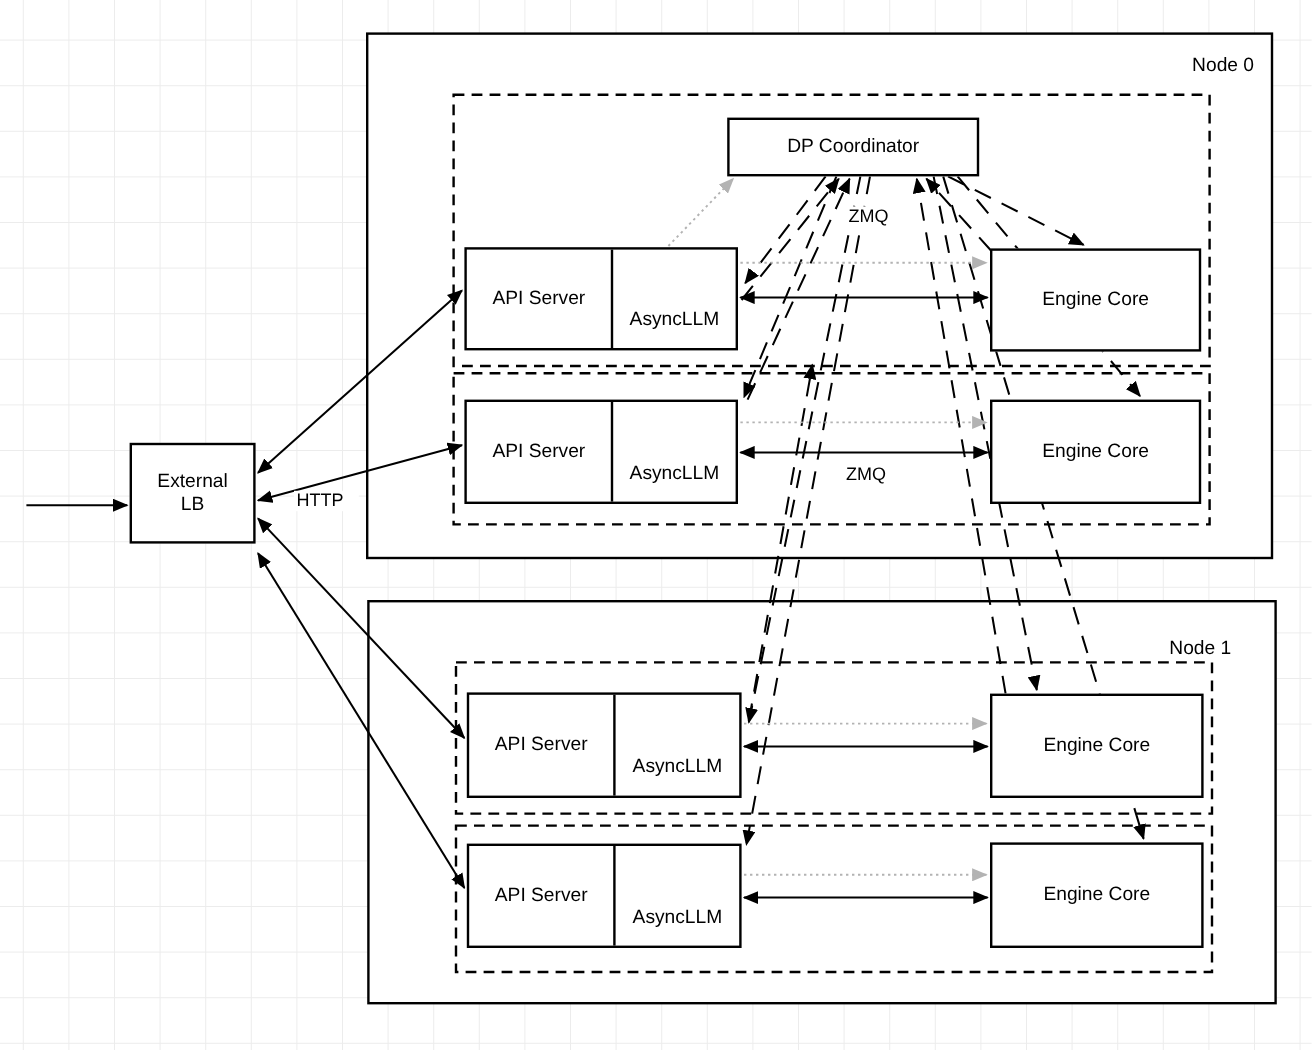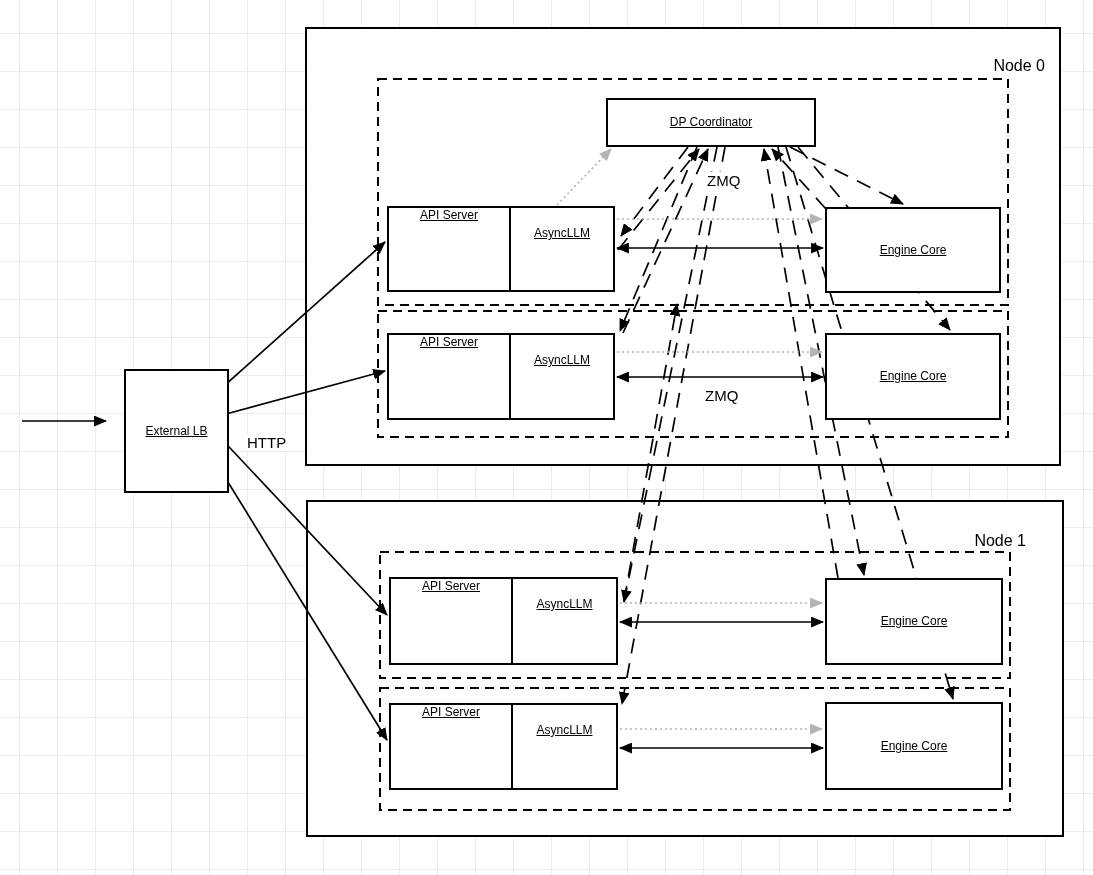--- a/index.html
+++ b/index.html
@@ -15,25 +15,25 @@
       linear-gradient(#ececec 1px, transparent 1px),
       linear-gradient(90deg, #ececec 1px, transparent 1px);
     background-size: 38px 38px, 38px 38px;
     background-position: 19px 33px;
   }
   svg.edges { position: absolute; left: 0; top: 0; z-index: 1; }
   .box {
     position: absolute; z-index: 2; box-sizing: border-box;
     background: #ffffff; border: 2px solid #000;
     display: flex; align-items: center; justify-content: center;
-    font-size: 12px; line-height: 1.2; text-align: center; text-decoration: underline;
+    font-size: 16px; line-height: 1.2; text-align: center;
   }
   .combo { padding: 0; }
   .combo .cell {
-    height: 100%; display: flex; align-items: flex-start; justify-content: center;
+    height: 100%; display: flex; align-items: center; justify-content: center;
     box-sizing: border-box;
   }
   .combo .cell.api { width: 122px; border-right: 2px solid #000; }
   .combo .cell.llm { flex: 1; margin-top: 36px; }
   .float-label {
     position: absolute; z-index: 3; font-size: 16px;
   }
   .edge-label {
     position: absolute; z-index: 3; font-size: 15px;
     background: #ffffff; padding: 0 2px;
@@ -97,24 +97,24 @@
       <path d="M215 417 L385 371" marker-start="url(#ab)" marker-end="url(#ab)"></path>
       <path d="M215 432 L387 615" marker-start="url(#ab)" marker-end="url(#ab)"></path>
       <path d="M215 461 L387 740" marker-start="url(#ab)" marker-end="url(#ab)"></path>
       <path d="M617 248 L823 248" marker-start="url(#ab)" marker-end="url(#ab)"></path>
       <path d="M617 377 L823 377" marker-start="url(#ab)" marker-end="url(#ab)"></path>
       <path d="M620 622 L823 622" marker-start="url(#ab)" marker-end="url(#ab)"></path>
       <path d="M620 748 L823 748" marker-start="url(#ab)" marker-end="url(#ab)"></path>
     </g>
   </svg>
 
-  <div class="float-label node-title" style="left:955px; top:57px;  width:90px;">Node 0</div>
+  <div class="float-label node-title" style="left:955px; top:46px;  width:90px;">Node 0</div>
   <div class="float-label node-title" style="left:938px; top:532px; width:88px;">Node 1</div>
 
-  <div class="box" style="left:124px; top:369px; width:105px; height:124px;">
+  <div class="box" style="left:108px; top:369px; width:105px; height:84px;">
     <span style="width:72px;">External LB</span>
   </div>
 
   <div class="box" style="left:606px; top:98px; width:210px; height:49px;">
     <span>DP Coordinator</span>
   </div>
 
   <div class="box combo" style="left:387px; top:206px; width:228px; height:86px;">
     <div class="cell api">
         <span>API Server</span>
@@ -157,17 +157,17 @@
   <div class="box" style="left:825px; top:333px; width:176px; height:87px;">
     <span>Engine Core</span>
   </div>
   <div class="box" style="left:825px; top:578px; width:178px; height:87px;">
     <span>Engine Core</span>
   </div>
   <div class="box" style="left:825px; top:702px; width:178px; height:88px;">
     <span>Engine Core</span>
   </div>
 
-  <div class="edge-label" style="left:245px; top:434px; width:50px;">HTTP</div>
+  <div class="edge-label" style="left:245px; top:409px; width:50px;">HTTP</div>
   <div class="edge-label" style="left:705px; top:172px; width:52px;">ZMQ</div>
   <div class="edge-label" style="left:703px; top:387px; width:52px;">ZMQ</div>
 
 </div>
 
 </body></html>

